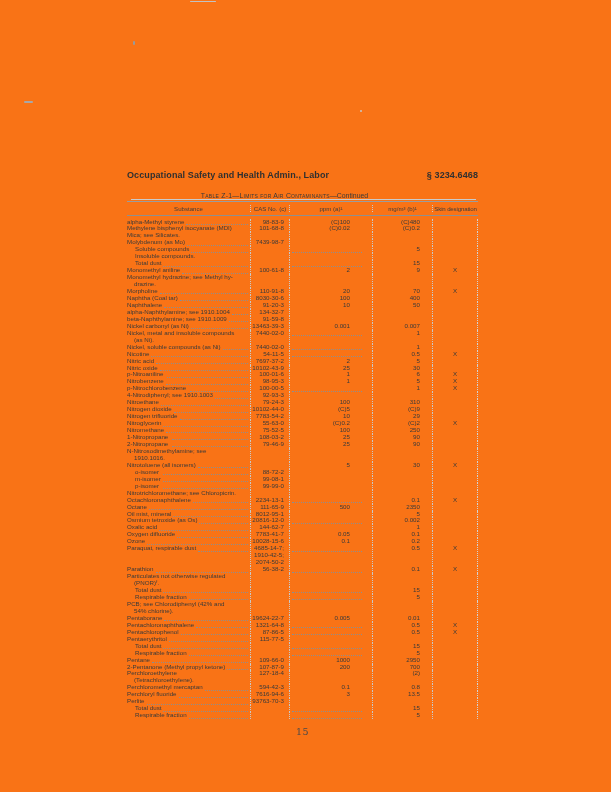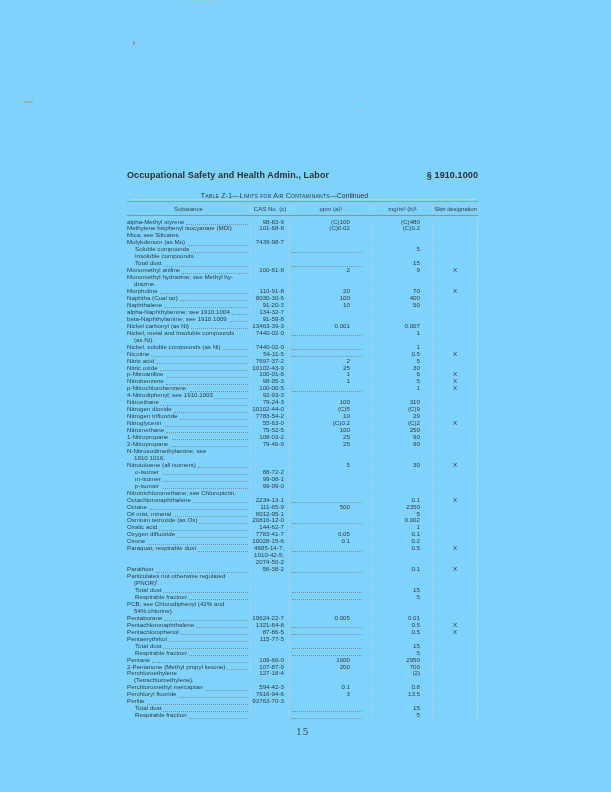--- a/index.html
+++ b/index.html
@@ -1,18 +1,18 @@
 <!DOCTYPE html>
 <html><head>
 <meta charset="utf-8">
 <style>
   html,body{margin:0;padding:0;background:#e8e8e8;}
   .page{
     position:relative;width:611px;height:792px;margin:0 auto;
-    background:#7dd3fc;overflow:hidden;
+    background:#f97316;overflow:hidden;
     font-family:"Liberation Sans",sans-serif;color:#3a3a3a;
   }
   
   .spk{position:absolute;background:#9a9a9a;border-radius:1px;}
   .spk1{left:133px;top:41px;width:2px;height:4px;}
   .spk2{left:24px;top:101px;width:9px;height:2px;background:#a8a8a8;}
   .spk3{left:190px;top:1px;width:26px;height:1px;background:#c2c2c2;}
   .spk4{left:360px;top:110px;width:2px;height:2px;background:#c6c6c6;}
   
   .doc-header{
@@ -69,21 +69,21 @@
 
 <div class="page">
 
   <div class="spk spk1"></div>
   <div class="spk spk2"></div>
   <div class="spk spk3"></div>
   <div class="spk spk4"></div>
 
   <header class="doc-header">
     <span>Occupational Safety and Health Admin., Labor</span>
-    <span>§ 1910.1000</span>
+    <span>§ 3234.6468</span>
   </header>
 
   <div class="table-title"><span class="title-main">Table Z-1—Limits for Air Contaminants</span><span>—Continued</span></div>
 
   <div class="tbl">
     <div class="thead">
       <div class="th w-sub">Substance</div>
       <div class="th w-cas">CAS No. (c)</div>
       <div class="th w-ppm">ppm (a)¹</div>
       <div class="th w-mg">mg/m³ (b)¹</div>

